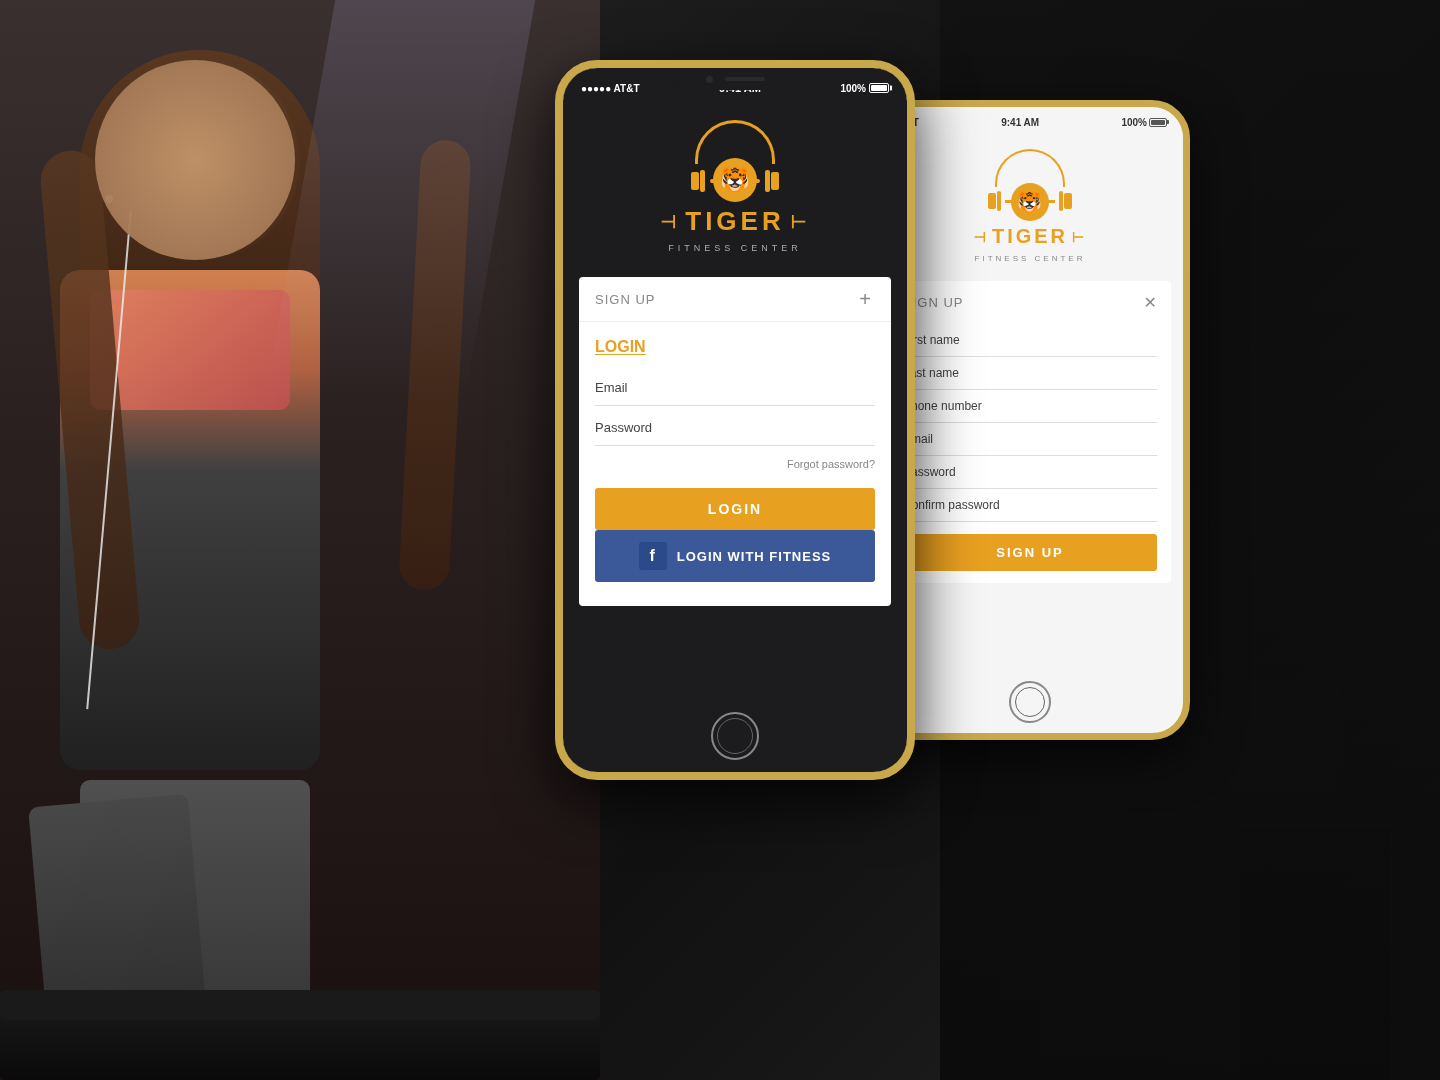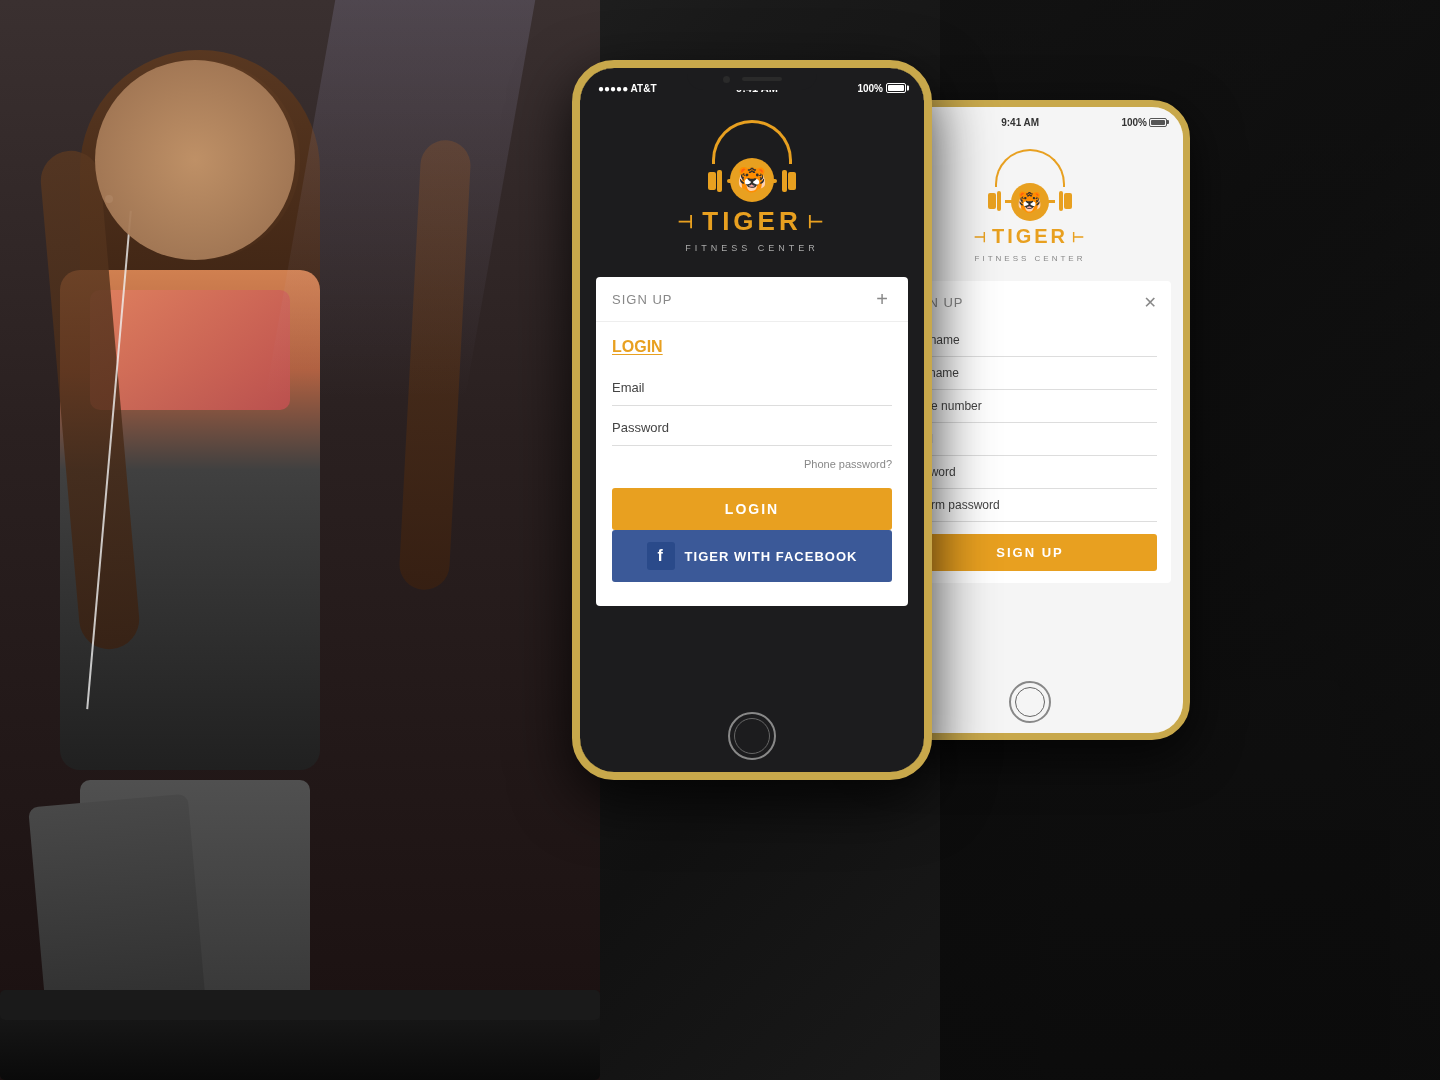--- a/index.html
+++ b/index.html
@@ -33,21 +33,21 @@
       top: 0;
       width: 600px;
       height: 1080px;
       background: linear-gradient(180deg, #3a3030 0%, #2a2020 40%, #1a1010 100%);
       overflow: hidden;
     }
 
     
     .phone-front {
       position: absolute;
-      left: 572px;
+      left: 555px;
       top: 60px;
       width: 360px;
       height: 720px;
       background: #1c1c1e;
       border-radius: 42px;
       border: 8px solid #c8a84b;
       box-shadow: 0 20px 60px rgba(0,0,0,0.8), inset 0 0 0 2px #e8c86a;
       z-index: 10;
       overflow: hidden;
     }
@@ -610,29 +610,29 @@
         <div class="login-title">LOGIN</div>
 
         <div class="form-field">
           <span>Email</span>
         </div>
         <div class="form-field">
           <span>Password</span>
         </div>
 
         <div class="forgot-password">
-          <span>Phone password?</span>
+          <span>Forgot password?</span>
         </div>
 
         <button class="login-btn">LOGIN</button>
 
 
         <button class="facebook-btn">
           <div class="fb-icon">f</div>
-          <span>TIGER WITH FACEBOOK</span>
+          <span>LOGIN WITH FITNESS</span>
         </button>
       </div>
     </div>
   </div>
 
   <div class="home-button">
     <div class="home-button-inner"></div>
   </div>
 
   <div style="position:absolute;right:-4px;top:120px;width:4px;height:30px;background:#c8a84b;border-radius:0 2px 2px 0;"></div>

